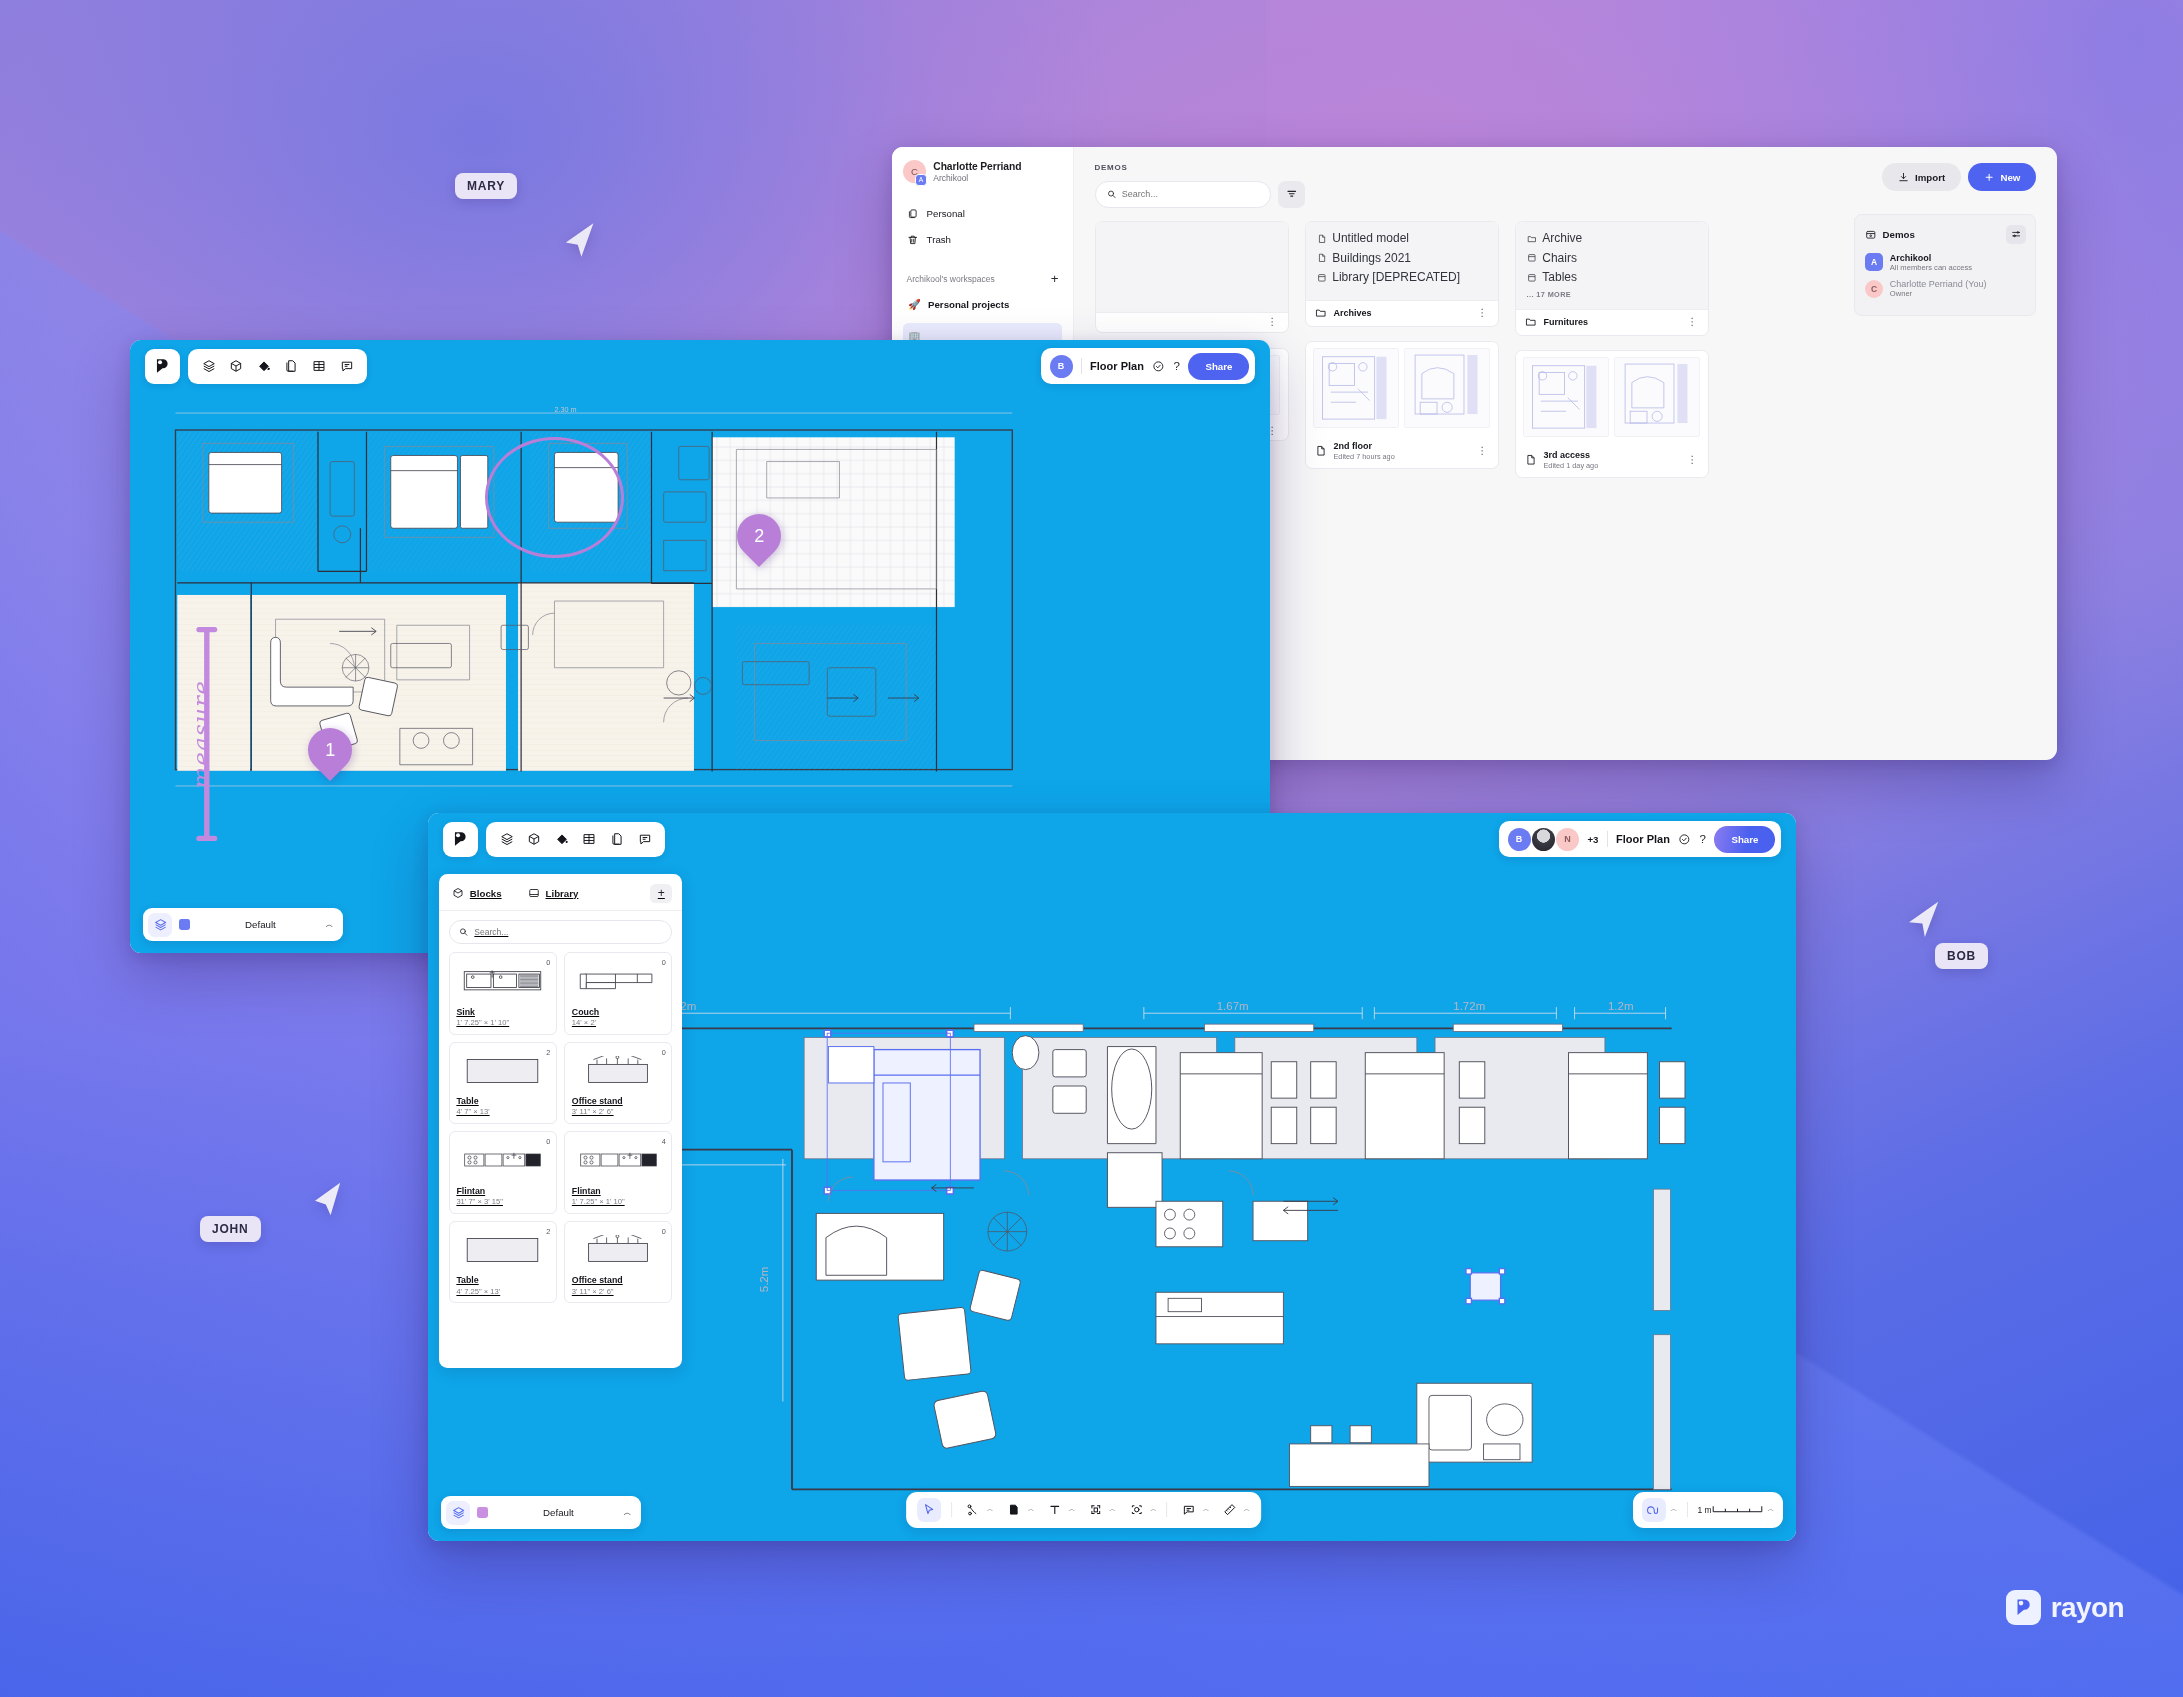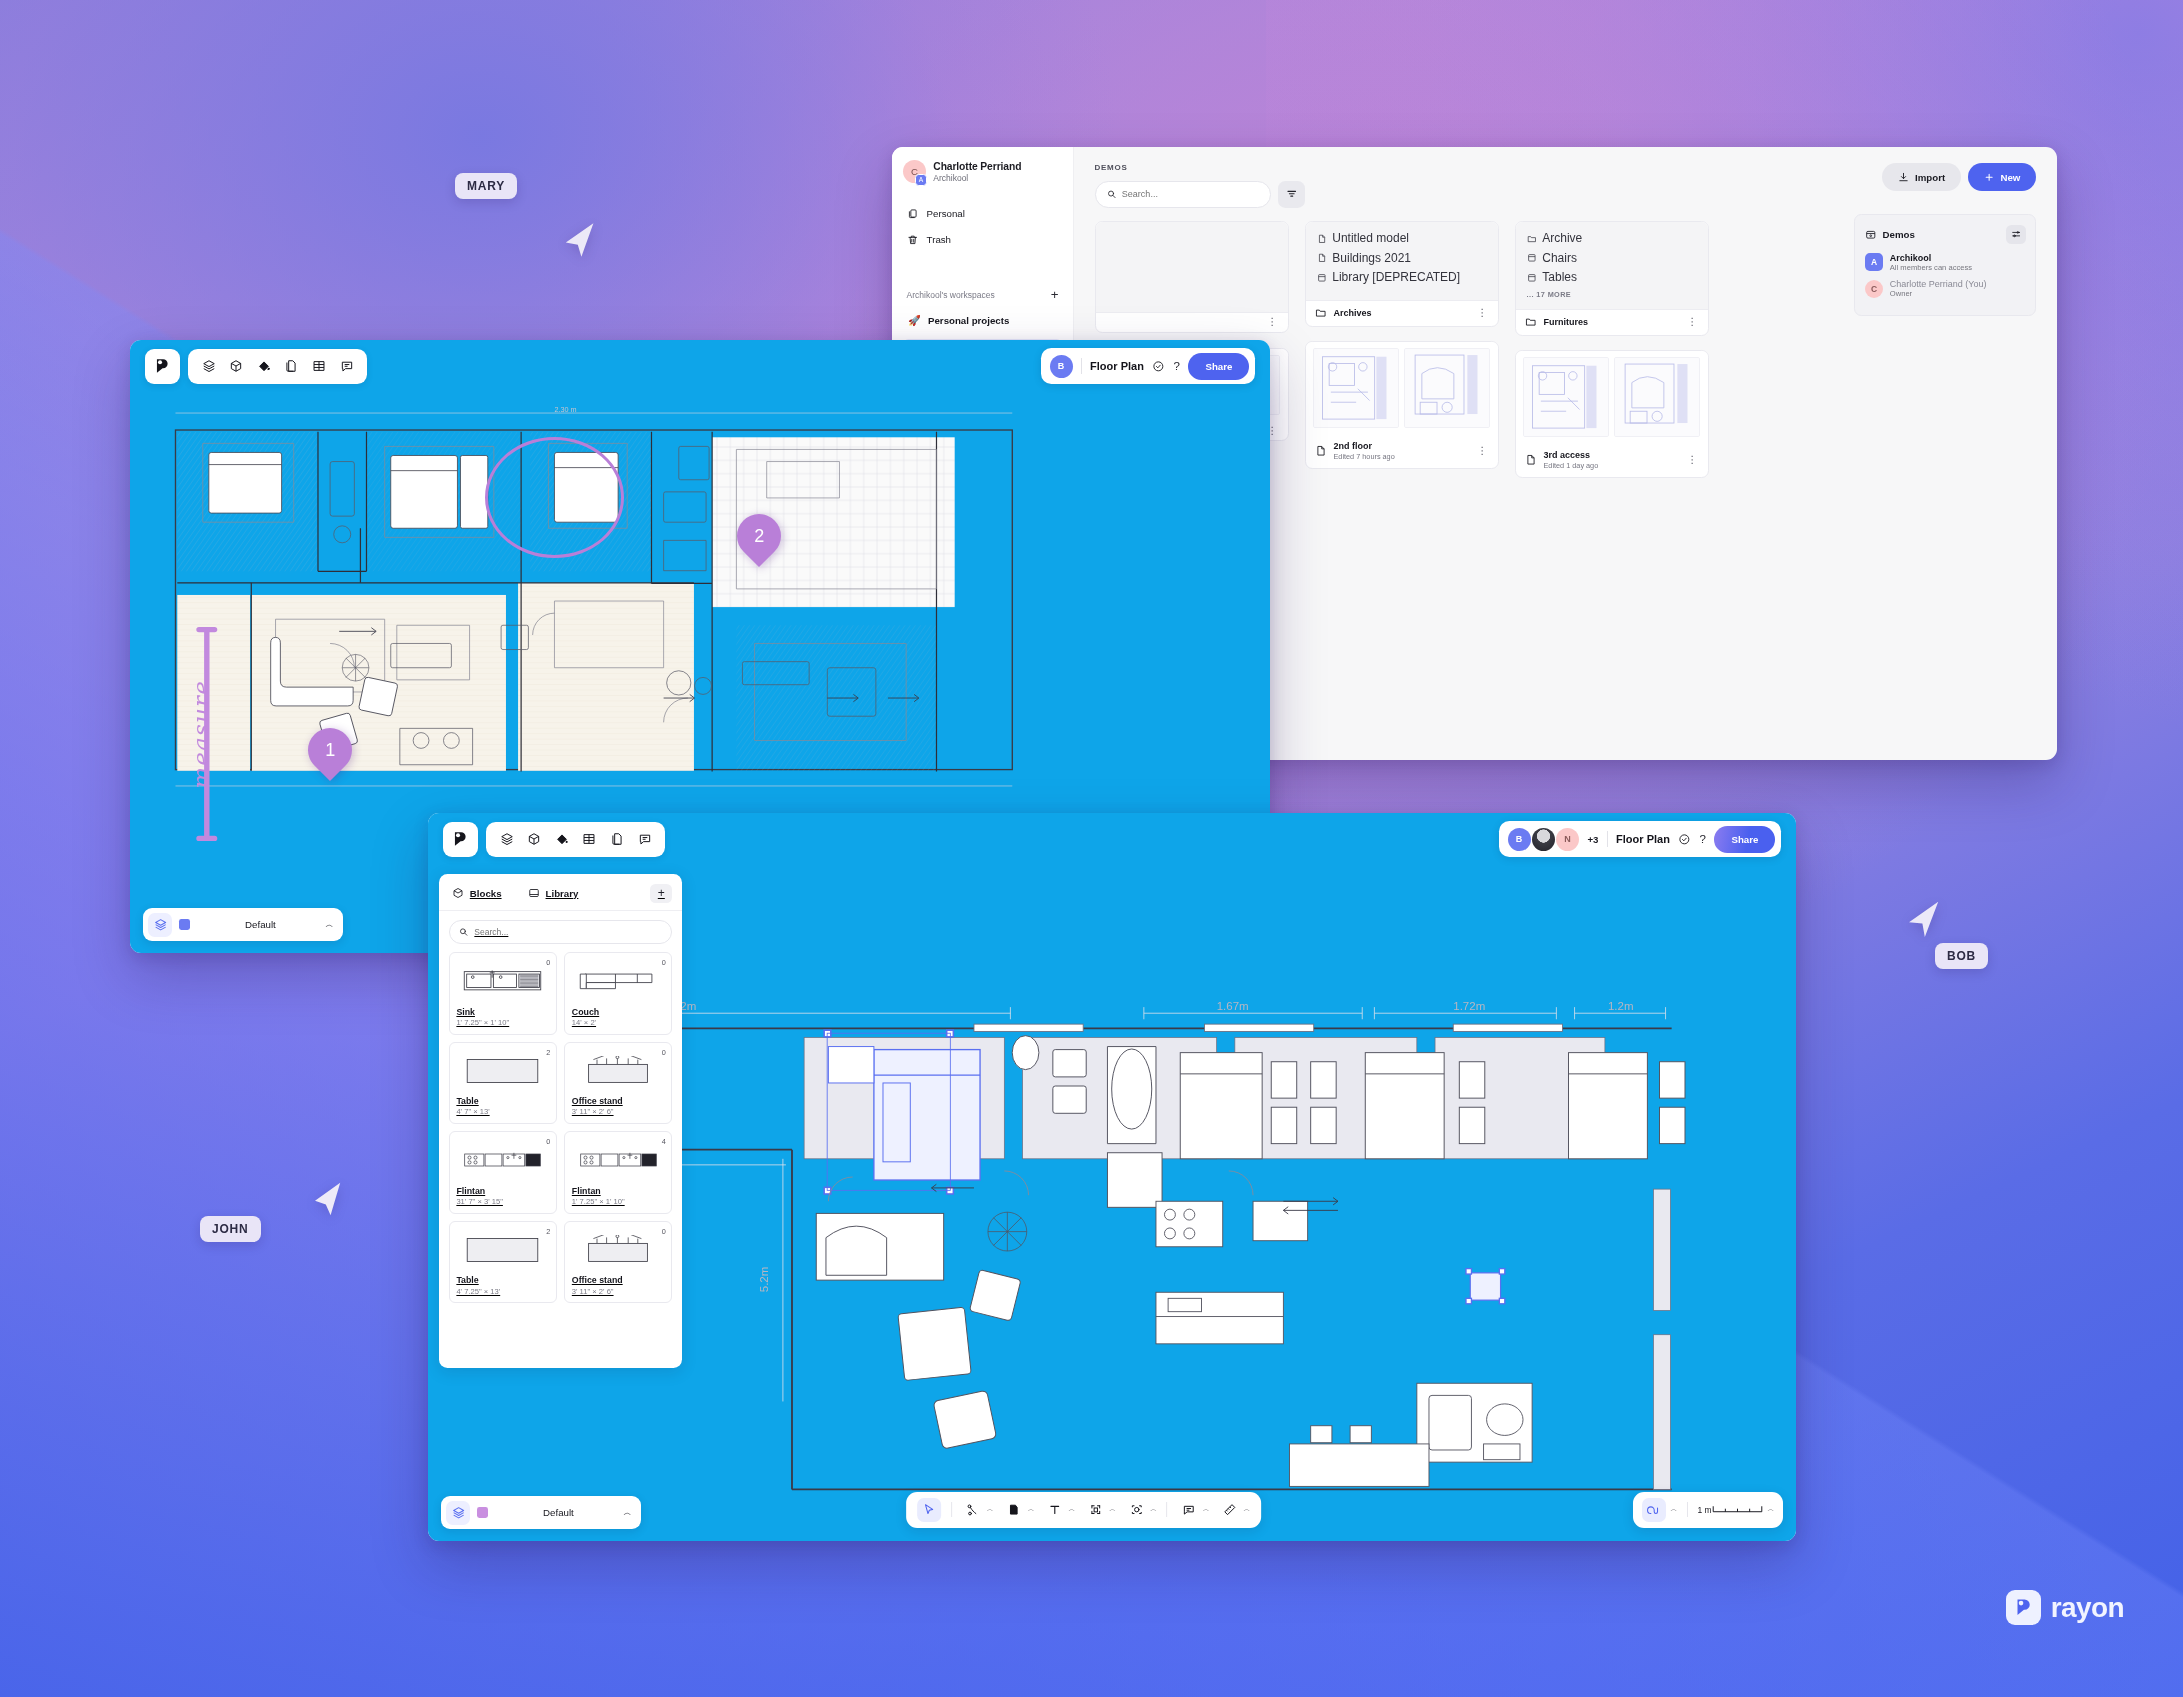--- a/index.html
+++ b/index.html
@@ -54,21 +54,21 @@
     position: absolute; left: 12px; bottom: -2.4px;
     width: 12px; height: 12px; border-radius: 3.6px; background: #6b7bf2;
     color: #fff; font-size: 6.7px; display: flex; align-items: center; justify-content: center;
     border: 1.2px solid #fff;
   }
   .dash-user-name { font-size: 10.3px; font-weight: 700; color: #1c1c22; letter-spacing: -0.1px; }
   .dash-user-org { font-size: 8.5px; color: #6d6d78; margin-top: 1.2px; }
   .nav-item { display: flex; align-items: center; gap: 8px; padding: 6.7px 3.6px; font-size: 9.7px; color: #17171e; font-weight: 500; cursor: pointer; }
   .nav-icon { width: 12px; height: 12px; display: flex; align-items: center; justify-content: center; flex: none; }
   .nav-icon svg { width: 11.5px; height: 11.5px; }
-  .ws-head { display: flex; align-items: center; justify-content: space-between; margin-top: 36px; padding: 0 3.6px; }
+  .ws-head { display: flex; align-items: center; justify-content: space-between; margin-top: 20px; padding: 0 3.6px; }
   .ws-head-label { font-size: 8.5px; color: #7a7a86; }
   .ws-plus { font-size: 13.3px; color: #2a2a33; line-height: 1; cursor: pointer; }
   .ws-item { display: flex; align-items: center; gap: 7.3px; padding: 7.3px 4.9px; border-radius: 5.5px; font-size: 9.7px; font-weight: 600; color: #17171e; margin-top: 4.9px; cursor: pointer; }
   .ws-item.sel { background: #e9ebfd; }
   .ws-emoji { font-size: 10.3px; }
 
   .dash-main { flex: 1; padding: 16px 20.6px; position: relative; }
   .dash-section-label { font-size: 8px; letter-spacing: 0.7px; color: #50505c; font-weight: 600; margin-bottom: 8.5px; }
   .dash-toolrow { display: flex; align-items: center; gap: 7.3px; }
   .search-box {

